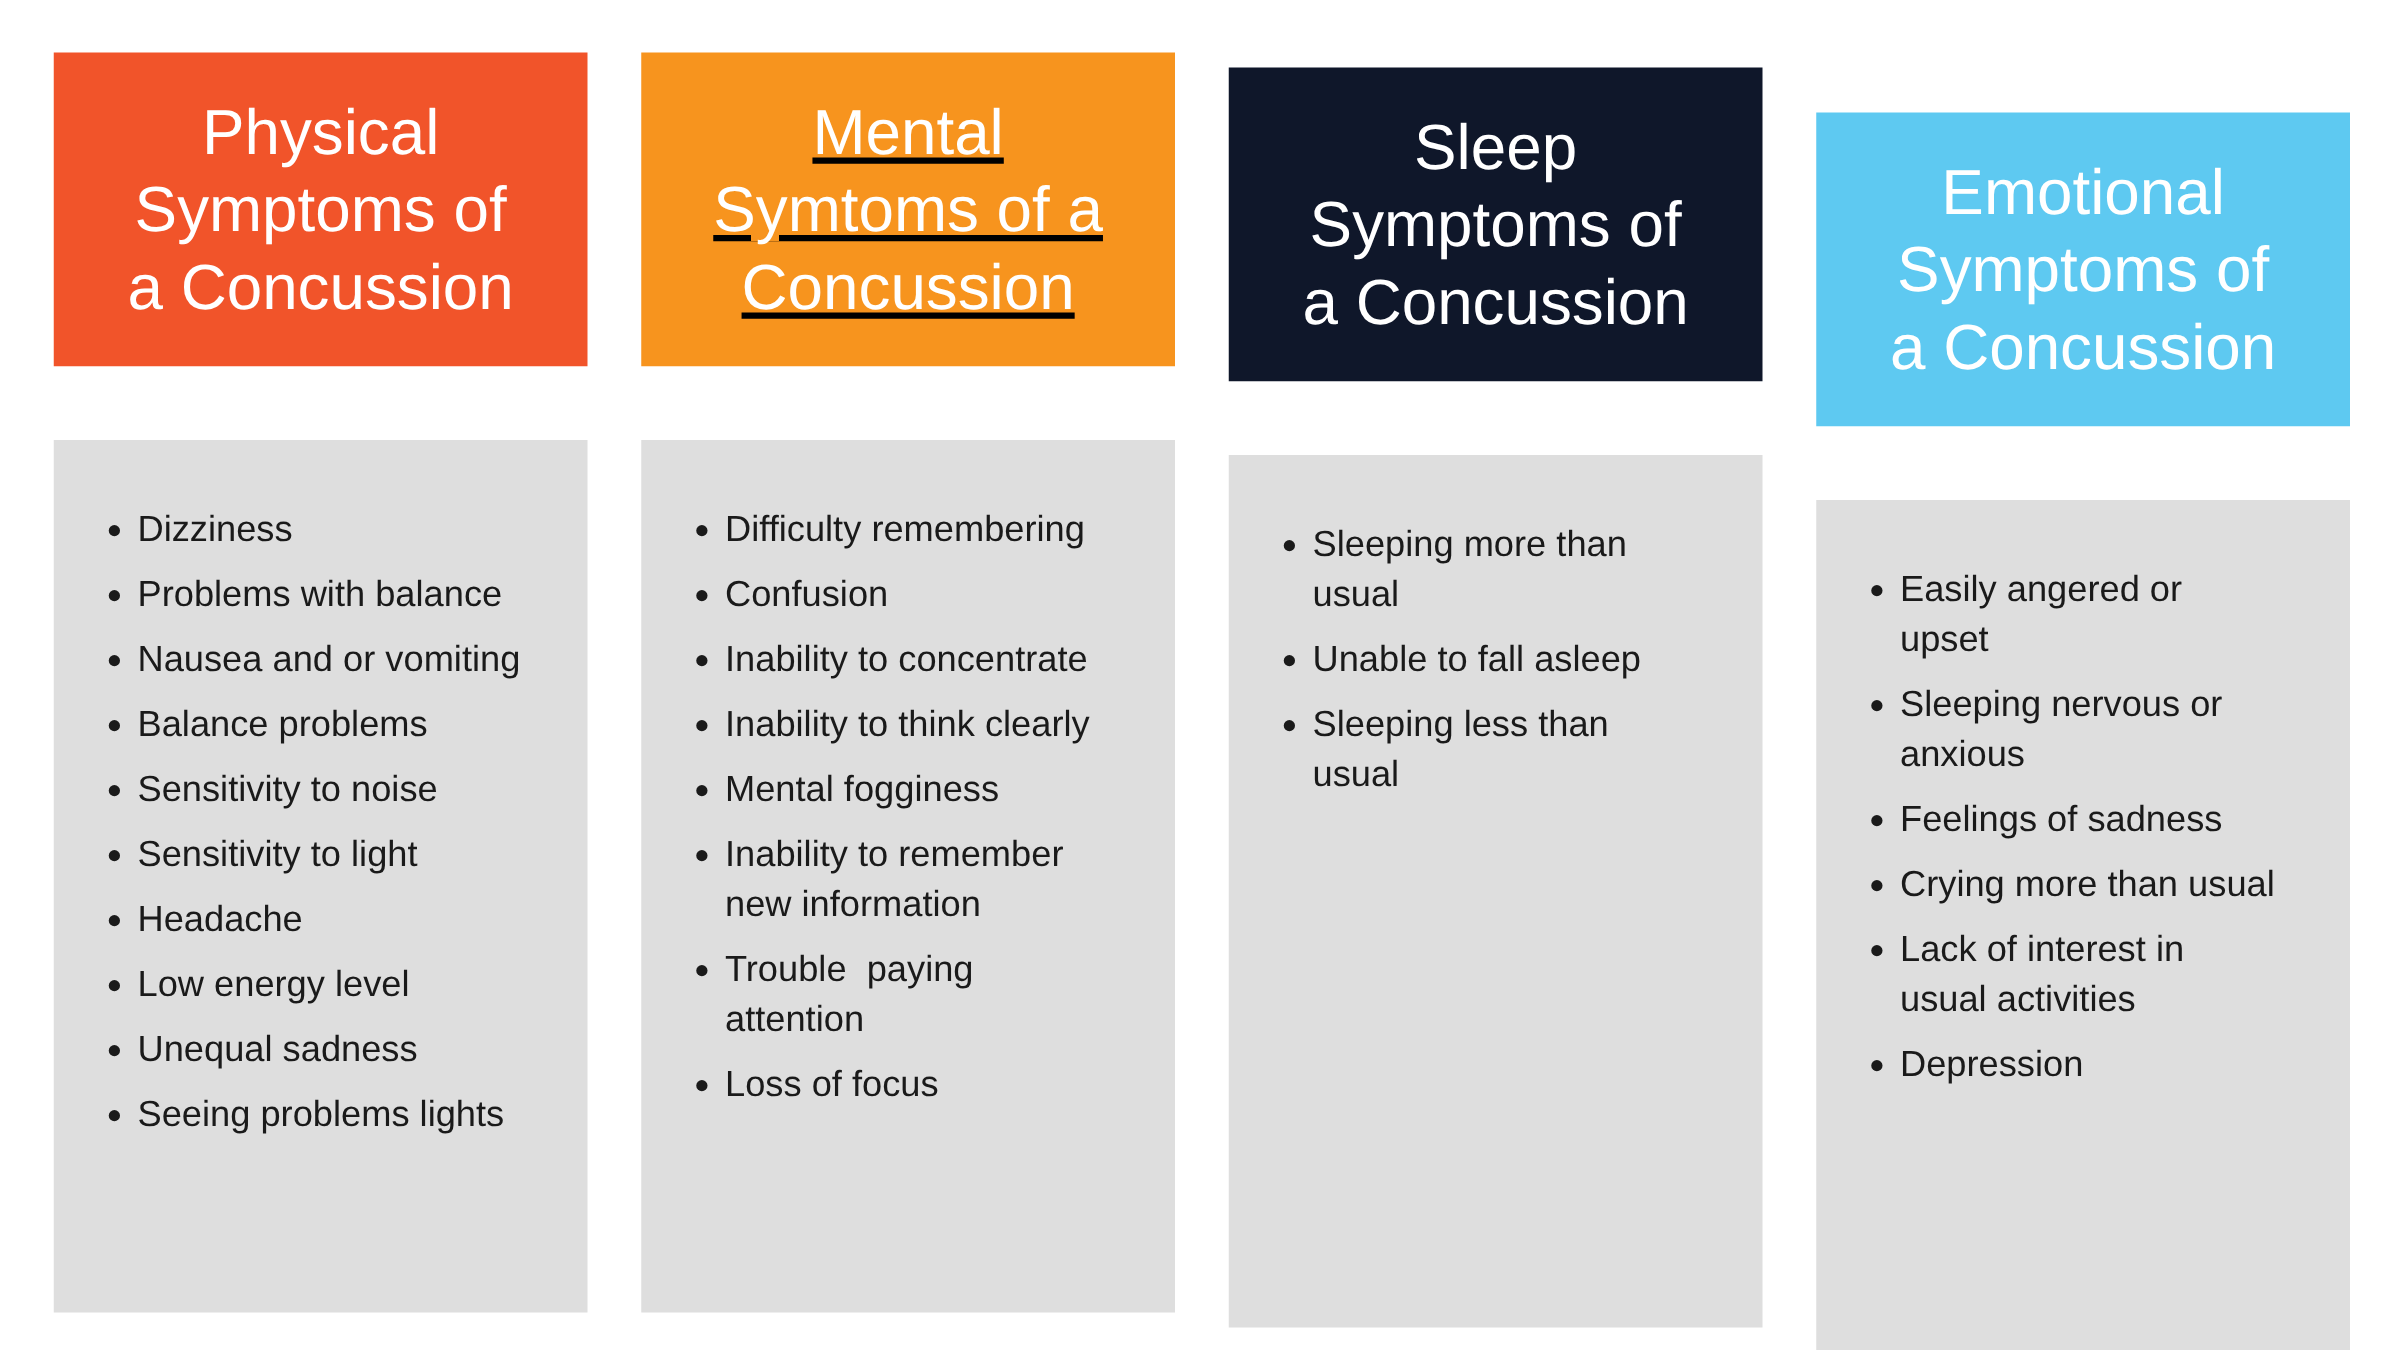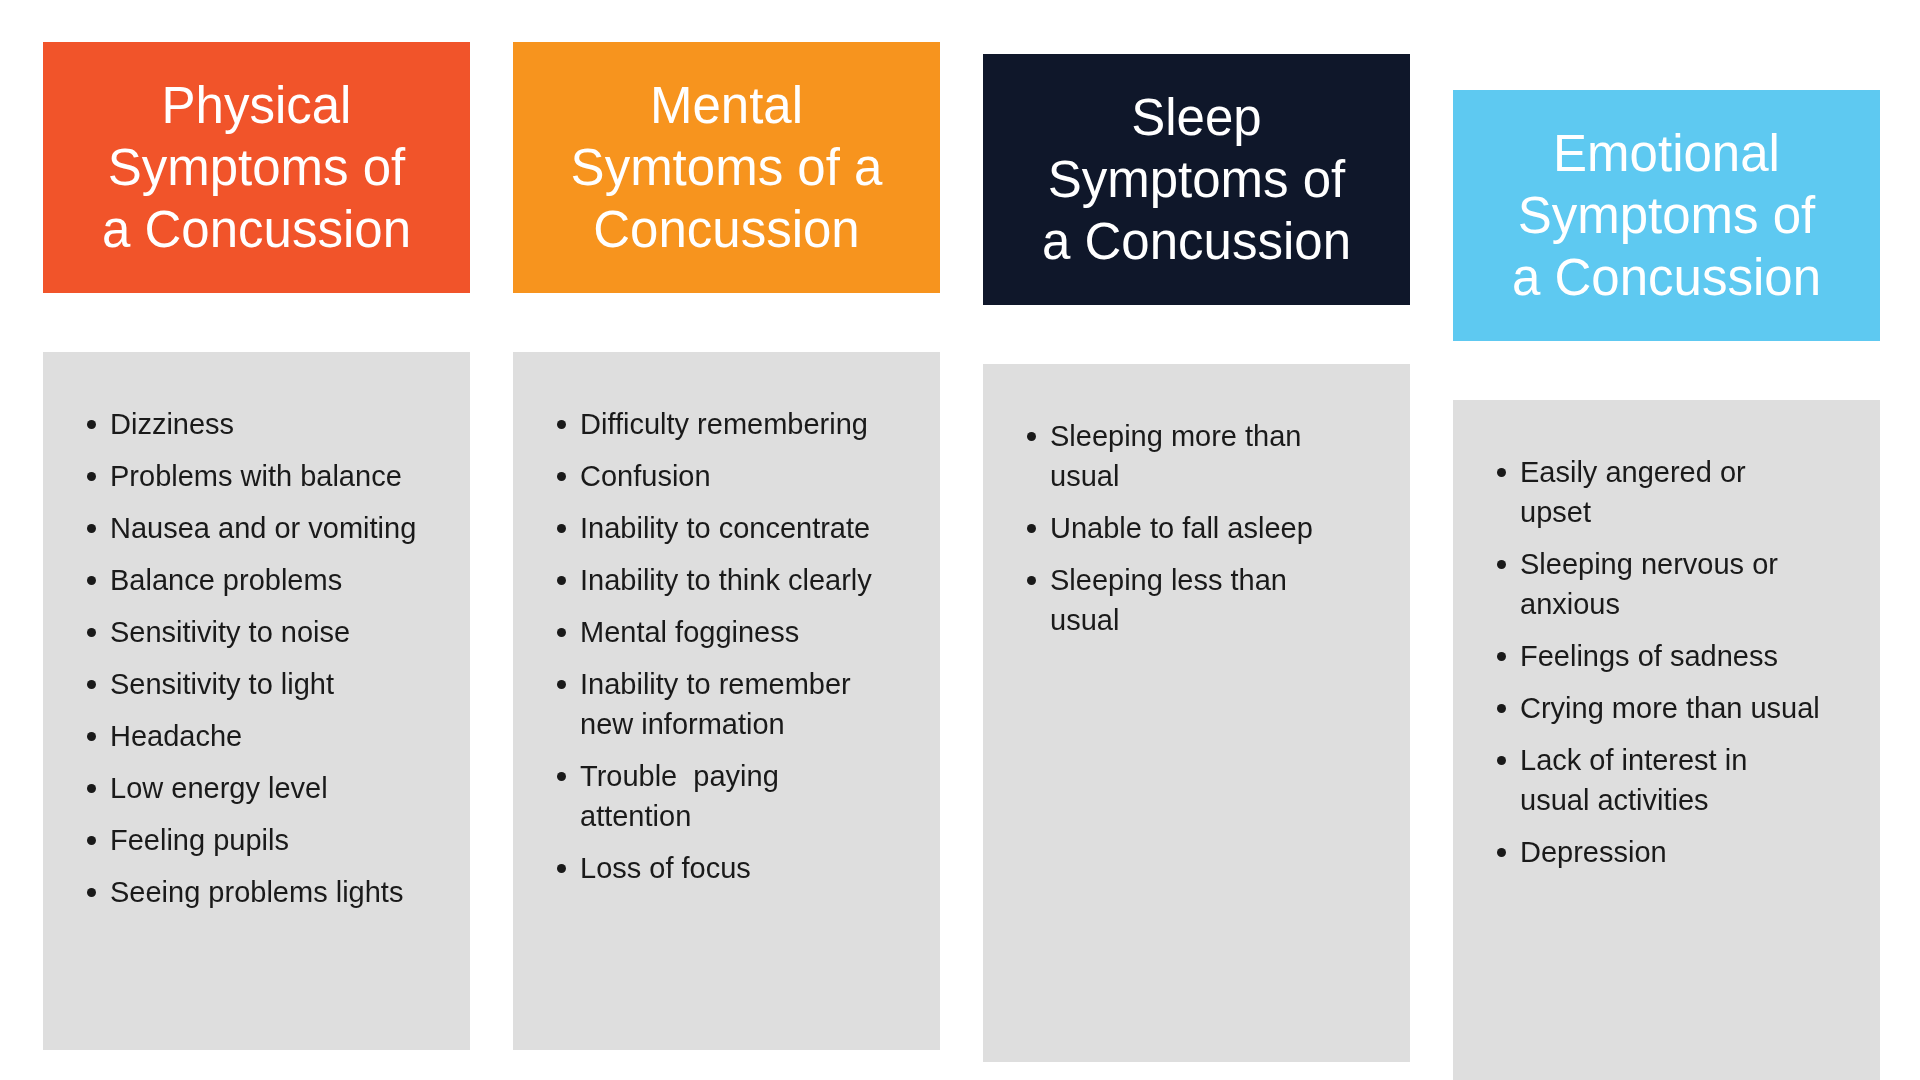--- a/index.html
+++ b/index.html
@@ -86,28 +86,28 @@
       <div class="col-body">
         <ul class="symptom-list">
           <li class="symptom-item"><span class="bullet-dot"></span><span class="item-text">Dizziness</span></li>
           <li class="symptom-item"><span class="bullet-dot"></span><span class="item-text">Problems with balance</span></li>
           <li class="symptom-item"><span class="bullet-dot"></span><span class="item-text">Nausea and or vomiting</span></li>
           <li class="symptom-item"><span class="bullet-dot"></span><span class="item-text">Balance problems</span></li>
           <li class="symptom-item"><span class="bullet-dot"></span><span class="item-text">Sensitivity to noise</span></li>
           <li class="symptom-item"><span class="bullet-dot"></span><span class="item-text">Sensitivity to light</span></li>
           <li class="symptom-item"><span class="bullet-dot"></span><span class="item-text">Headache</span></li>
           <li class="symptom-item"><span class="bullet-dot"></span><span class="item-text">Low energy level</span></li>
-          <li class="symptom-item"><span class="bullet-dot"></span><span class="item-text">Feeling pupils</span></li>
+          <li class="symptom-item"><span class="bullet-dot"></span><span class="item-text">Unequal sadness</span></li>
           <li class="symptom-item"><span class="bullet-dot"></span><span class="item-text">Seeing problems lights</span></li>
         </ul>
       </div>
     </section>
 
     <section class="column">
-      <header class="col-header" style="background-color: rgb(247, 148, 30);">
+      <header class="col-header" style="background-color: rgb(247, 148, 30); text-decoration: underline;">
         <h2 class="col-title">Mental
 Symtoms of a
 Concussion</h2>
       </header>
       <div class="col-body">
         <ul class="symptom-list">
           <li class="symptom-item"><span class="bullet-dot"></span><span class="item-text">Difficulty remembering</span></li>
           <li class="symptom-item"><span class="bullet-dot"></span><span class="item-text">Confusion</span></li>
           <li class="symptom-item"><span class="bullet-dot"></span><span class="item-text">Inability to concentrate</span></li>
           <li class="symptom-item"><span class="bullet-dot"></span><span class="item-text">Inability to think clearly</span></li>

